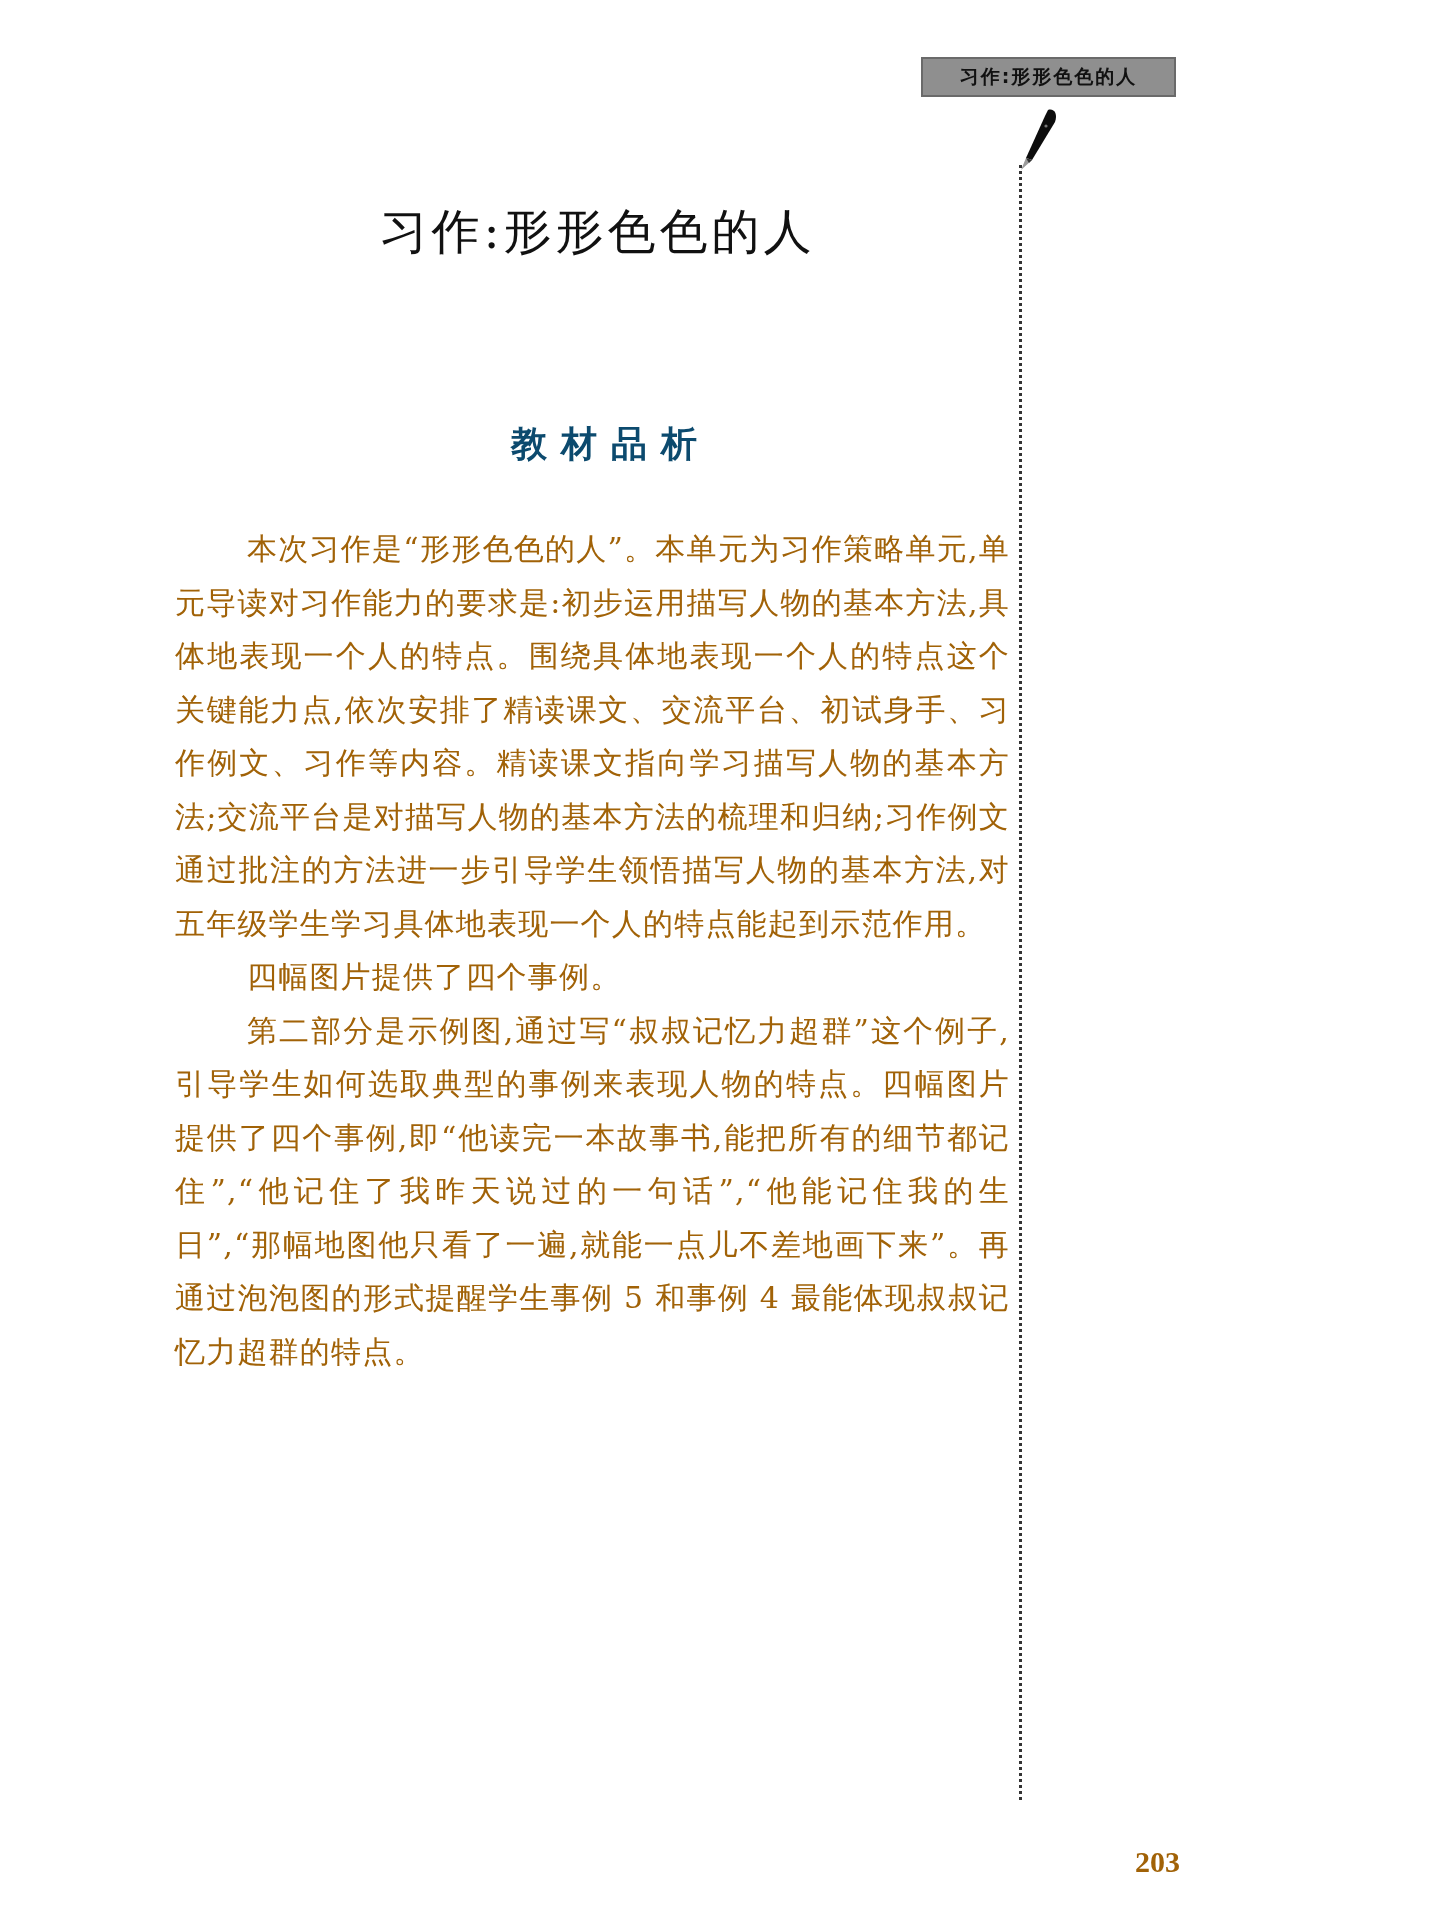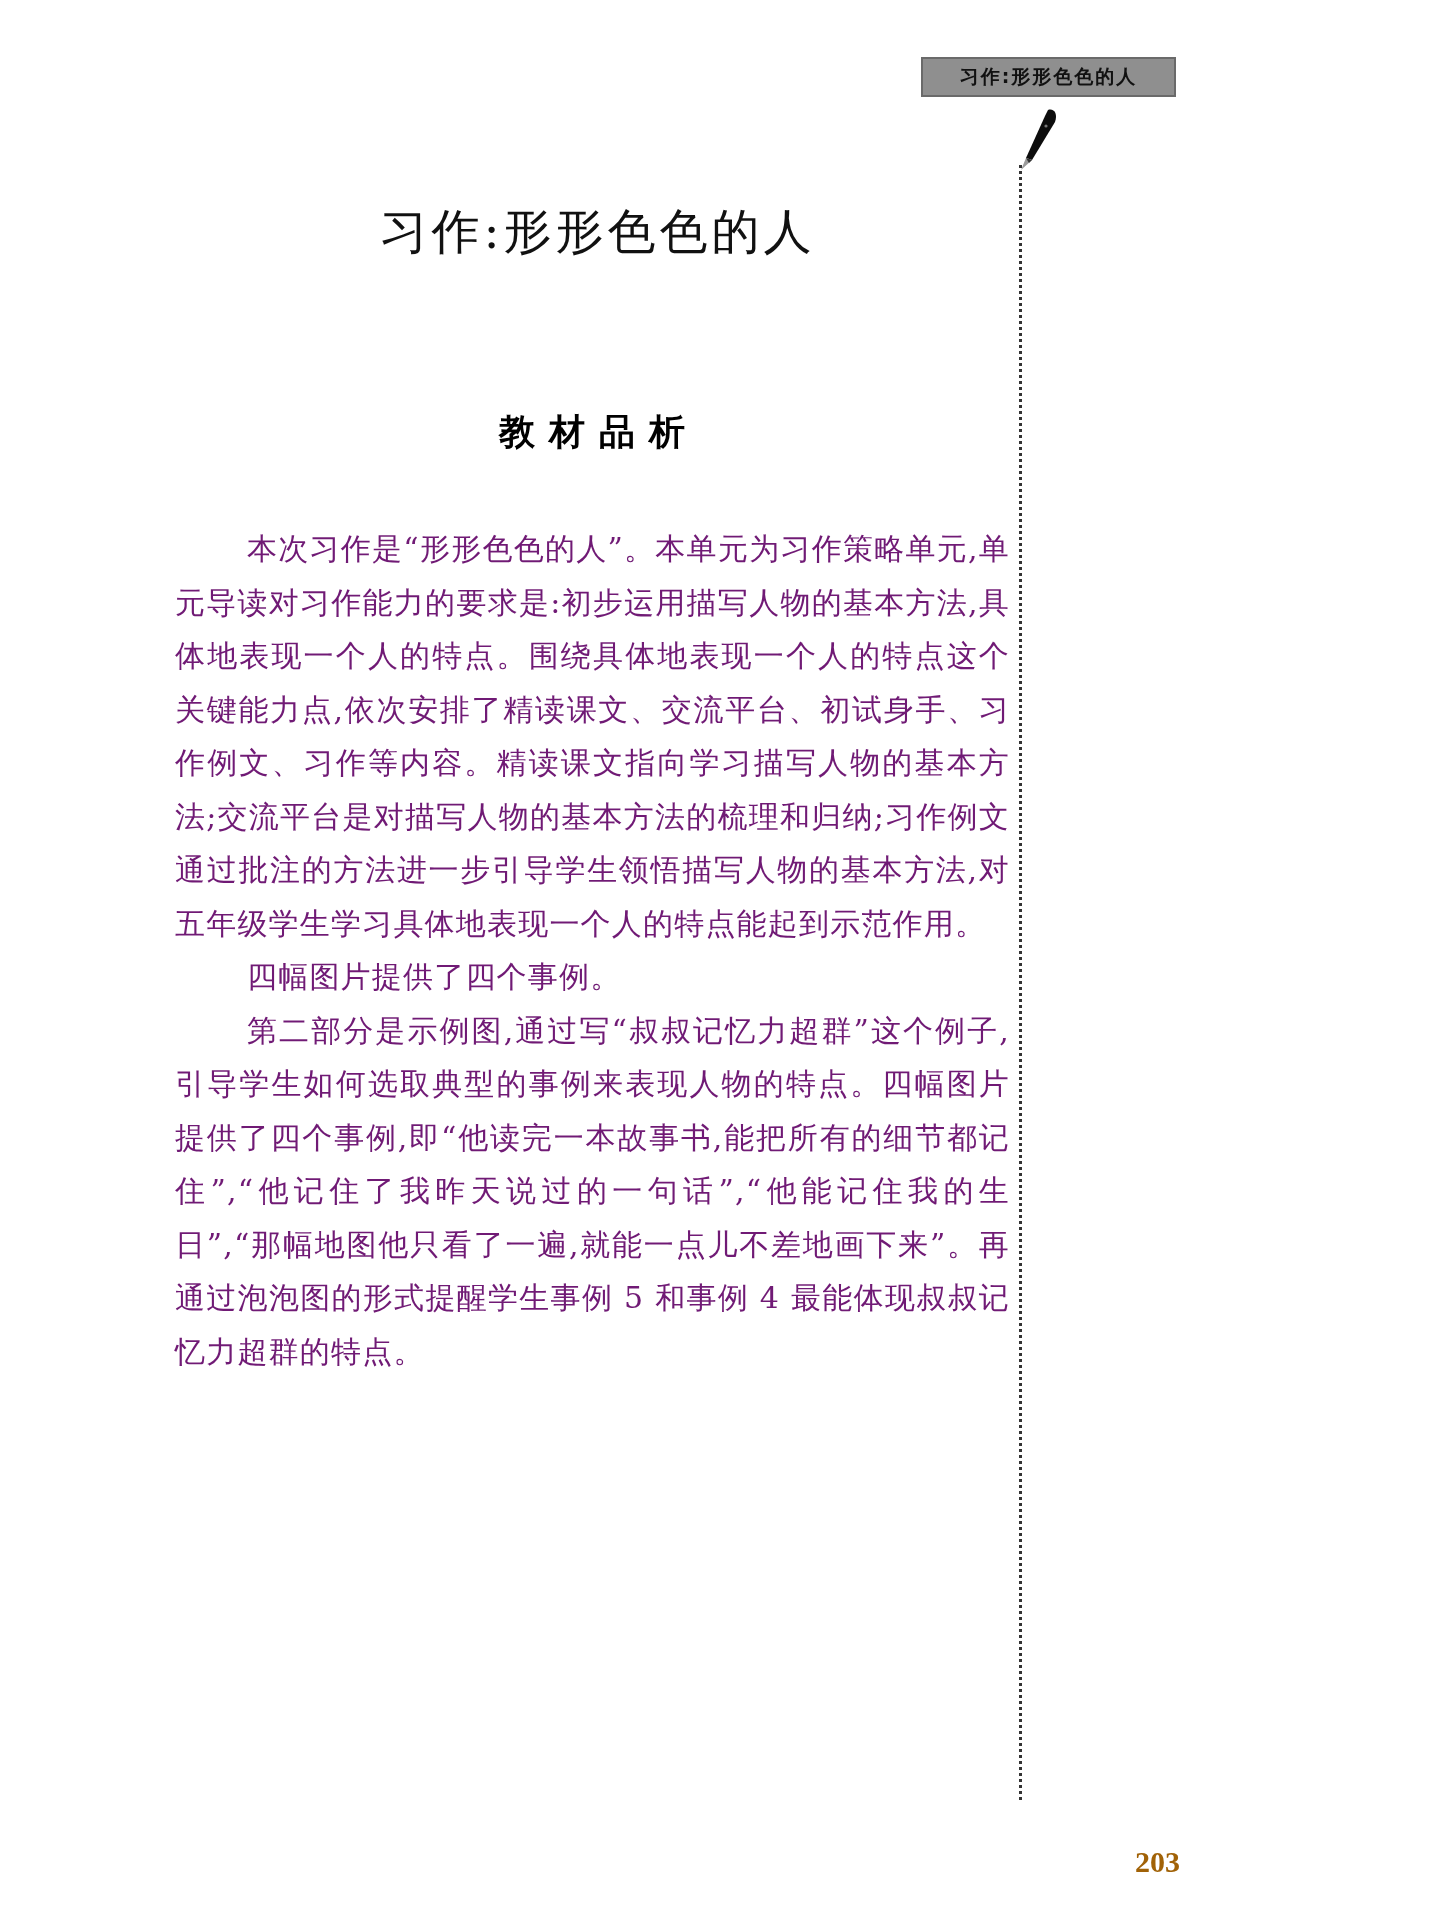--- a/index.html
+++ b/index.html
@@ -66,33 +66,33 @@
     .section-title {
       position: absolute;
       left: 0;
       top: 404px;
       width: 1190px;
       text-align: center;
       font-family: "DejaVu Sans", sans-serif;
       font-weight: bold;
       font-size: 36px;
       letter-spacing: 14px;
-      color: #000000;
-      margin: 4px;
+      color: #0c4a6e;
+      margin: 16px;
     }
     .body-text {
       position: absolute;
       left: 175px;
       top: 522px;
       width: 835px;
       font-size: 30px;
       line-height: 53.5px;
       text-align: justify;
       letter-spacing: 1.2px;
-      color: #701a75;
+      color: #a16207;
     }
     .body-text p {
       margin: 0;
       text-indent: 2.4em;
     }
     .page-number {
       position: absolute;
       left: 1135px;
       top: 1845px;
       font-family: "Liberation Serif", serif;

